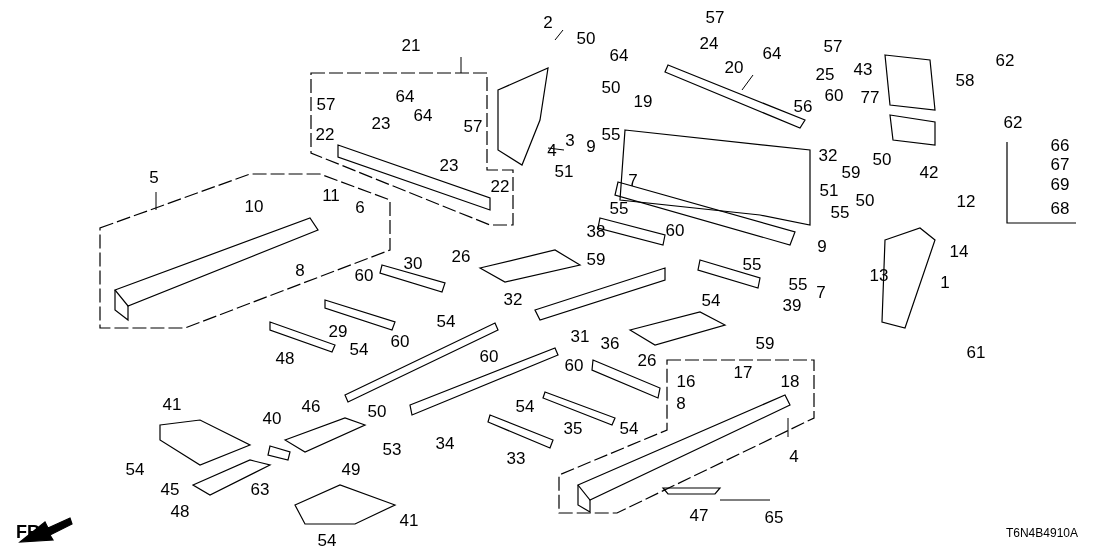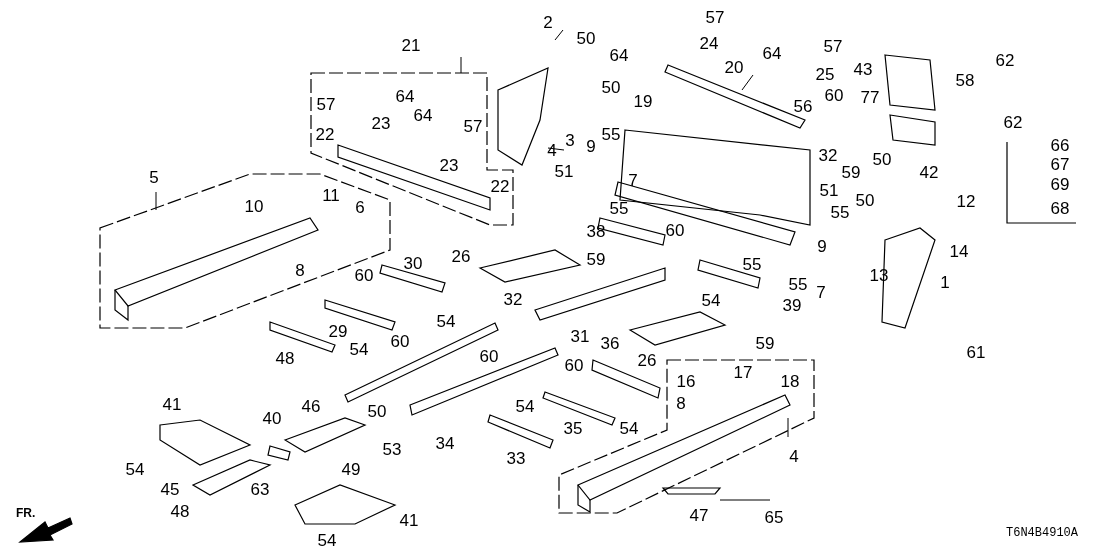--- a/index.html
+++ b/index.html
@@ -1,20 +1,20 @@
 <!DOCTYPE html>
 <html><head>
 <meta charset="utf-8">
 <style>
   html,body{margin:0;padding:0;background:#ffffff;}
   body{width:1108px;height:554px;overflow:hidden;position:relative;font-family:"Liberation Sans",sans-serif;color:#000;}
   #diagram{position:absolute;left:0;top:0;width:1108px;height:554px;}
   .lbl{position:absolute;font-size:17px;line-height:17px;white-space:nowrap;cursor:pointer;transform:translate(-50%,-50%);}
-  .code{position:absolute;right:30px;bottom:14px;font-size:12px;font-family:Liberation Mono, monospace;}
-  .fr{position:absolute;left:16px;top:506px;font-size:12px;font-weight:bold;}
+  .code{position:absolute;right:30px;bottom:14px;font-size:12px;font-family:Liberation Sans, sans-serif;}
+  .fr{position:absolute;left:16px;top:522px;font-size:18px;font-weight:bold;}
   svg{position:absolute;left:0;top:0;}
 </style>
 </head>
 <body>
 
 <div id="diagram">
   <svg id="art" width="1108" height="554">
     <g fill="none" stroke="#000" stroke-width="1.2">
 
       <path d="M311 73 L487 73 L487 170 L513 170 L513 225 L490 225 L311 153 Z" stroke-dasharray="14 4"></path>

